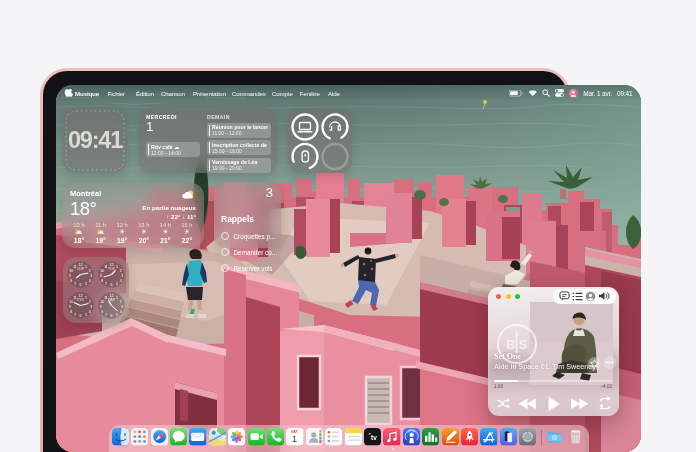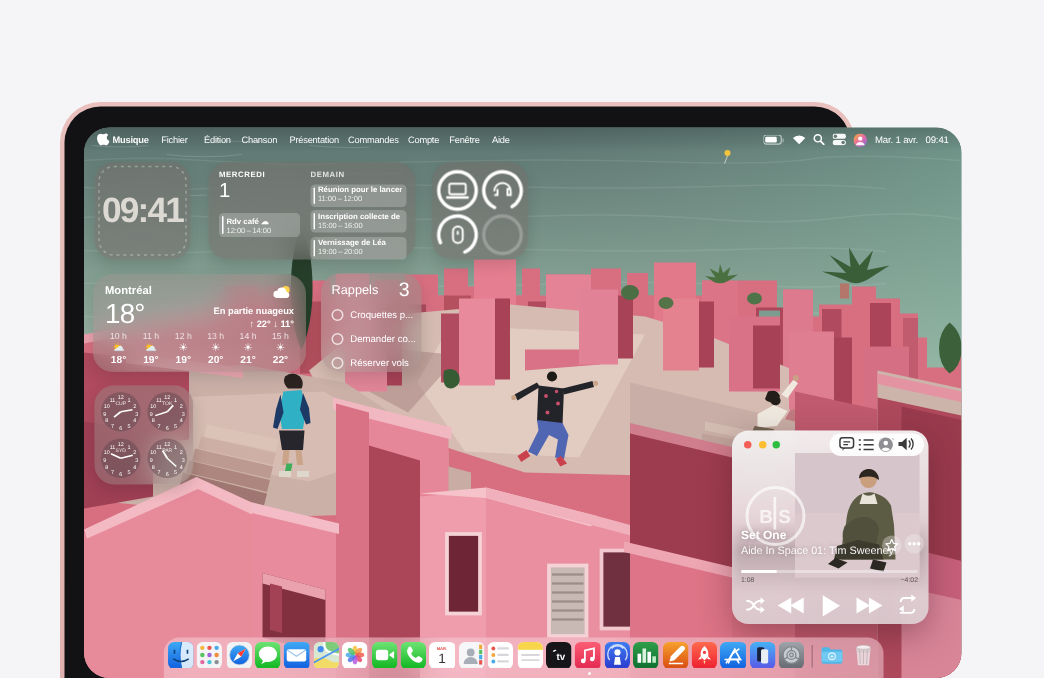--- a/index.html
+++ b/index.html
@@ -36,34 +36,34 @@
 .wx .city{font-size:7.5px;font-weight:bold;}
 .wx .temp{font-size:18.5px;font-weight:normal;line-height:1.15;letter-spacing:-.5px;}
 .wx .cond{position:absolute;right:8px;top:21px;font-size:6.2px;text-align:right;font-weight:bold;}
 .wx .hl{position:absolute;right:8px;top:30px;font-size:6.2px;font-weight:bold;}
 .wx .row{position:absolute;left:8px;right:8px;top:38.5px;display:flex;justify-content:space-between;text-align:center;}
 .wx .c{width:18px;font-size:6px;}
 .wx .hh{opacity:.75;font-size:5.8px;}
 .wx .tt{font-size:6.8px;font-weight:bold;margin-top:1.5px;}
 
 .wrem{left:158px;top:97px;width:67px;height:66px;padding:6px 7px;}
-.wrem .hd{font-size:8.5px;font-weight:normal;}
+.wrem .hd{font-size:8.5px;font-weight:bold;margin-top:26px;}
 .wrem .n3{position:absolute;right:8px;top:3px;font-size:13px;font-weight:400;}
 .wrem .it{display:flex;align-items:center;gap:4.5px;margin-top:8px;font-size:6.4px;white-space:nowrap;}
 .wrem .ci{width:8px;height:8px;border:1px solid rgba(255,255,255,.75);border-radius:50%;flex:0 0 auto;}
 
 .wwc{left:7px;top:172px;width:66px;height:66px;}
 
 .mw{position:absolute;left:432px;top:202px;width:131px;height:129px;border-radius:11px;background:linear-gradient(180deg,rgba(243,241,241,.96),rgba(228,216,219,.92) 55%,rgba(219,207,211,.92));backdrop-filter:blur(7px);box-shadow:0 8px 22px rgba(60,20,30,.35);overflow:hidden;}
 .tl{position:absolute;top:7px;width:5.4px;height:5.4px;border-radius:50%;}
 .mpill{position:absolute;left:65px;top:2px;width:63px;height:14.5px;border-radius:8px;background:rgba(255,255,255,.92);display:flex;align-items:center;justify-content:space-around;padding:0 5px;}
 .art{position:absolute;left:41.5px;top:15px;width:83px;height:83px;background:#ddccd0;}
 .artblur{position:absolute;left:0px;top:60px;width:131px;height:45px;background:linear-gradient(180deg,rgba(150,130,135,0),rgba(130,112,118,.38) 45%,rgba(150,135,140,.1));filter:blur(3px);}
 .bs{position:absolute;left:9px;top:37px;width:40px;height:40px;border-radius:50%;border:2px solid rgba(255,255,255,.65);}
-.mtit{position:absolute;left:6px;top:64.5px;font-size:8px;font-weight:bold;color:#fff;text-shadow:0 0 3px rgba(80,60,65,.4);}
+.mtit{position:absolute;left:6px;top:64.5px;font-size:8px;font-weight:bold;color:#fff;text-shadow:0 0 3px rgba(80,60,65,.4);font-family:Liberation Serif, serif;}
 .msub{position:absolute;left:6px;top:74.5px;font-size:7.2px;color:rgba(255,255,255,.95);text-shadow:0 0 3px rgba(80,60,65,.4);white-space:nowrap;}
 .mbtn{position:absolute;width:13px;height:13px;border-radius:50%;background:rgba(245,240,242,.35);color:#fff;display:flex;align-items:center;justify-content:center;}
 .mprog{position:absolute;left:6px;top:92.5px;width:118px;height:2.4px;border-radius:2px;background:rgba(255,255,255,.4);}
 .mprog i{position:absolute;left:0;top:0;height:100%;width:24px;background:#fff;border-radius:2px;}
 .mtimes{position:absolute;left:6px;right:7px;top:96.5px;display:flex;justify-content:space-between;font-size:4.6px;color:rgba(90,80,84,.95);}
 .mctl{position:absolute;left:0;top:104px;width:131px;height:25px;}
 
 .dock{position:absolute;left:52.5px;top:340px;width:480.5px;height:42px;border-radius:11px;background:rgba(240,205,212,.52);backdrop-filter:blur(12px) saturate(1.05) brightness(1.05);}
 .dock .ic{position:absolute;top:3.4px;width:17.3px;height:17.3px;border-radius:4.2px;overflow:hidden;}
 .dock .ic svg{display:block;width:100%;height:100%;}

